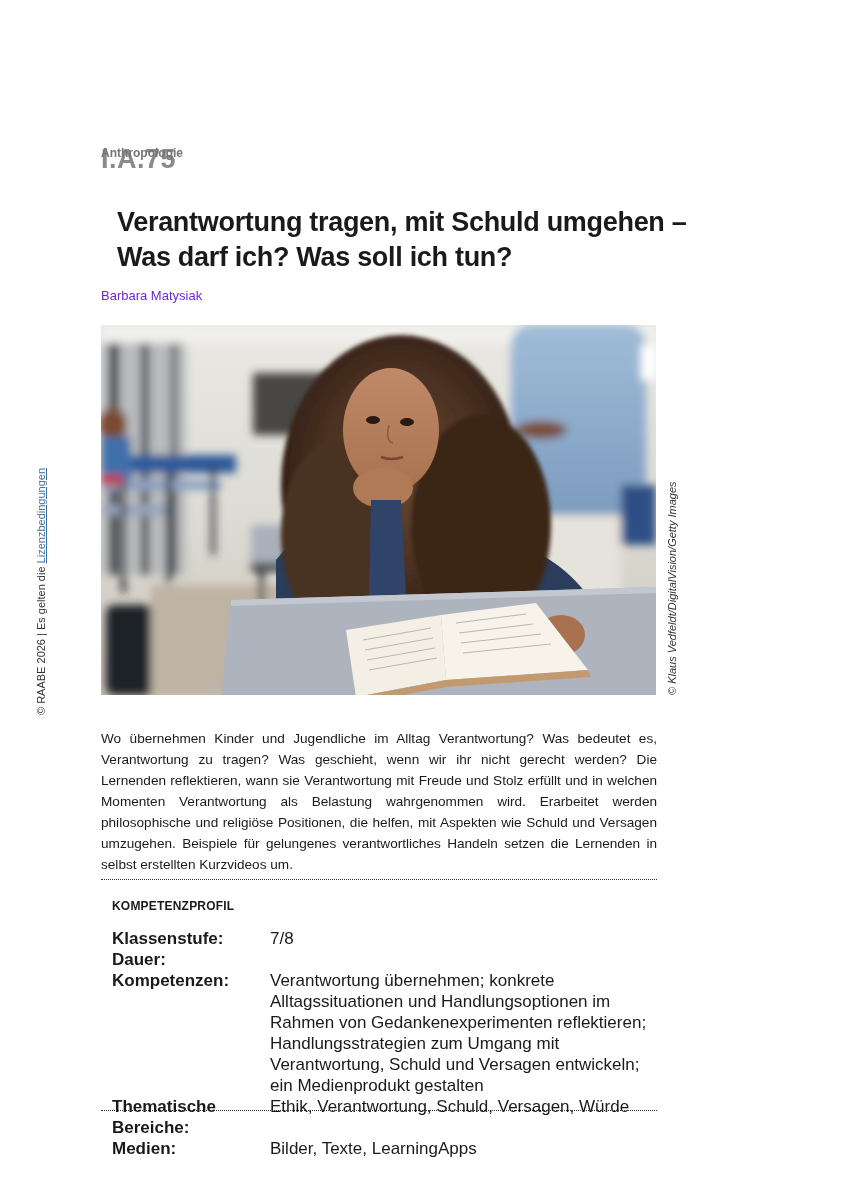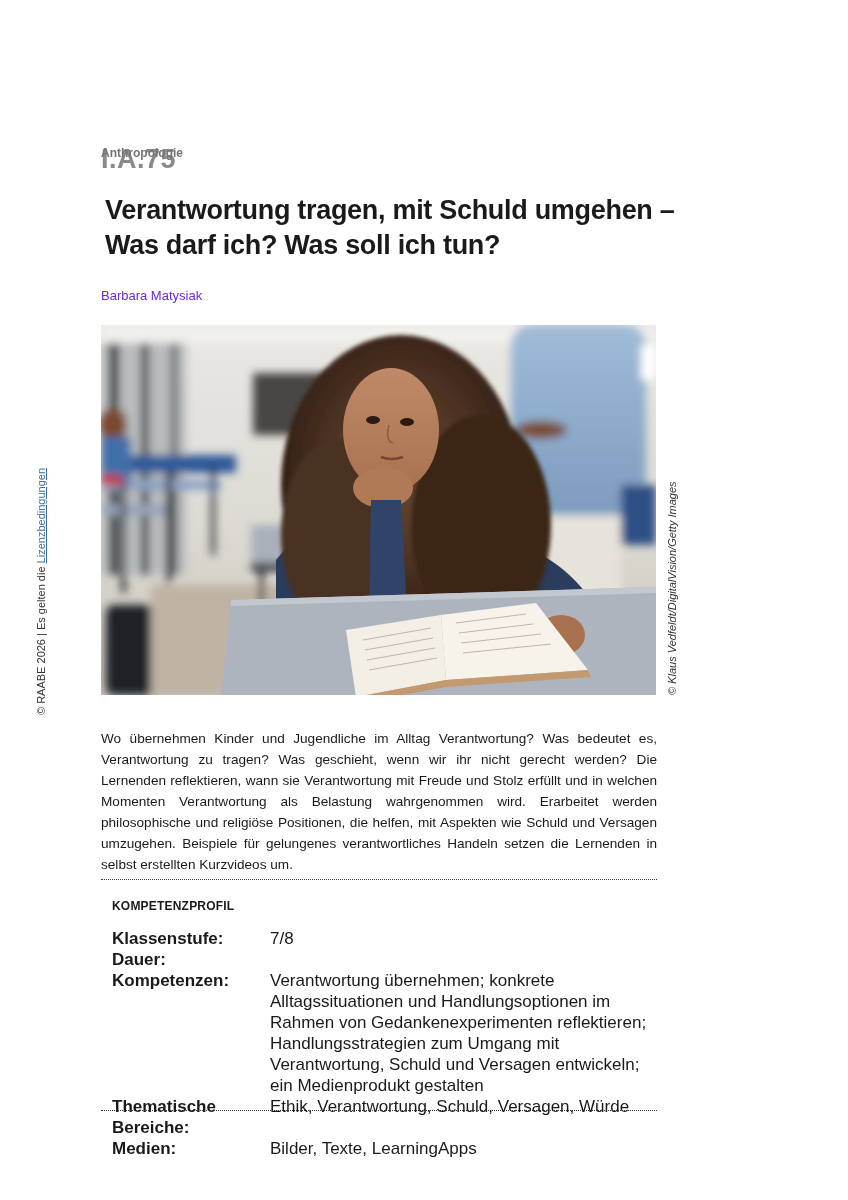--- a/index.html
+++ b/index.html
@@ -3,21 +3,21 @@
 <meta charset="utf-8">
 <style>
   html, body { margin: 0; padding: 0; background: #ffffff; }
   body { width: 848px; height: 1200px; position: relative; overflow: hidden;
          font-family: "Liberation Sans", "DejaVu Sans", sans-serif; color: #1a1a1a; }
   .code { position: absolute; left: 101px; top: 96px; font-size: 27px; font-weight: bold;
           color: #8a8a8a; letter-spacing: 0.5px; margin-top: 48px; }
   .subject { position: absolute; left: 101px; top: 146px; font-size: 12px; font-weight: bold;
              color: #737373; }
   .title { position: absolute; left: 101px; top: 189px; width: 560px; font-size: 27px;
-           line-height: 35px; font-weight: bold; color: #1a1a1a; margin: 4px; letter-spacing: -0.3px; }
+           line-height: 35px; font-weight: bold; color: #1a1a1a; margin: 16px; letter-spacing: -0.3px; }
   .title span { display: block; white-space: nowrap; }
   .author { position: absolute; left: 101px; top: 288px; font-size: 13px; color: #6d28d9; }
 
   .photo { position: absolute; left: 101px; top: 325px; width: 555px; height: 370px;
            overflow: hidden; background: #d9d8d2; }
   .photo svg { display: block; }
 
   .side-left { position: absolute; left: 35px; top: 715px; transform-origin: left top;
                transform: rotate(-90deg); font-size: 11px; color: #333; white-space: nowrap; }
   .side-left a { color: #3a6ea5; text-decoration: underline; }

